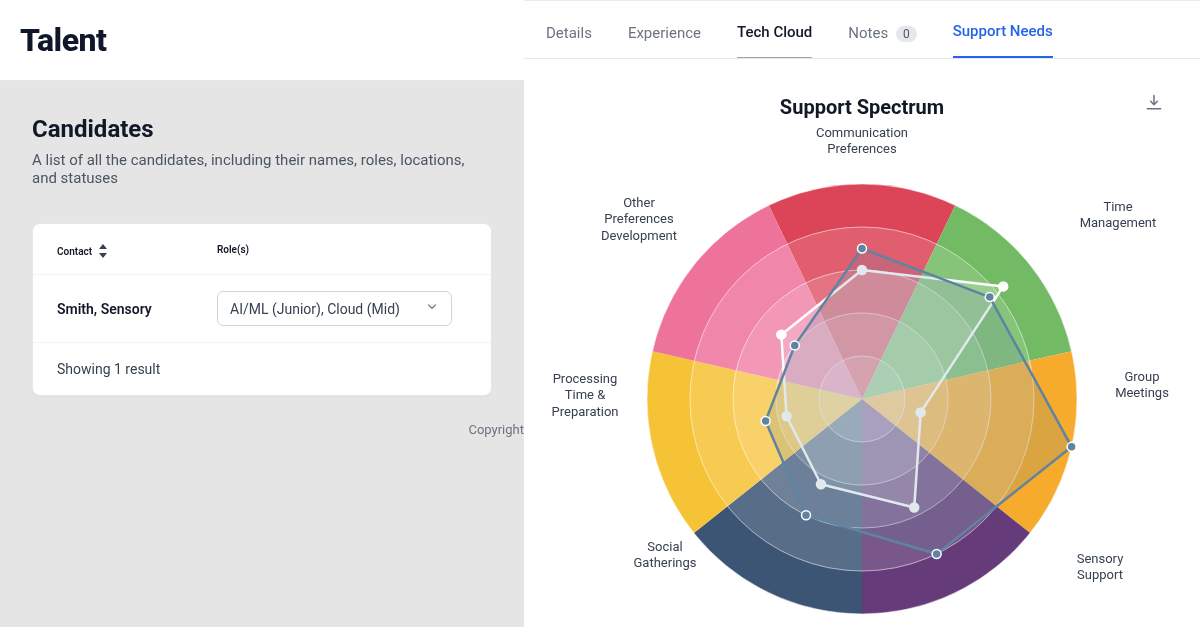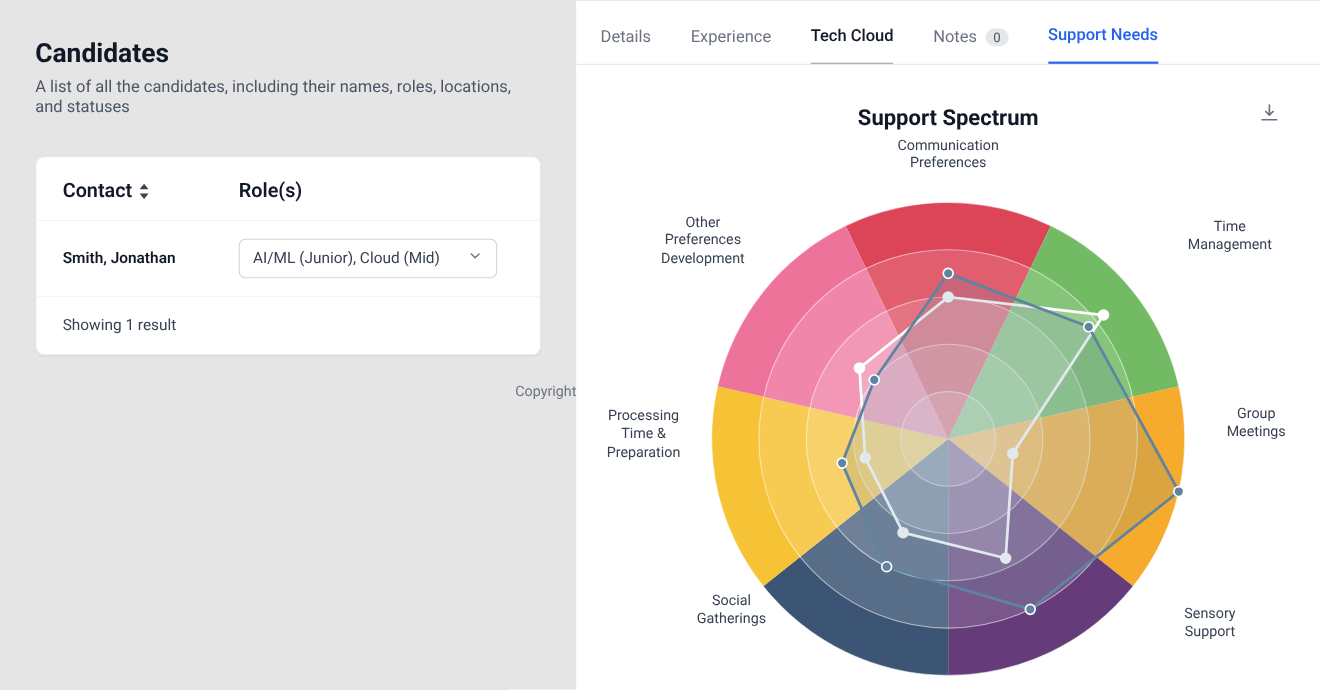--- a/index.html
+++ b/index.html
@@ -5,21 +5,21 @@
   * { box-sizing: border-box; margin: 0; padding: 0; }
   html, body { width: 1200px; height: 627px; font-family: -apple-system, BlinkMacSystemFont, "Segoe UI", Roboto, sans-serif; color:#111827; overflow:hidden; }
   .app { display:flex; height:100%; }
   .left { width: 524px; display:flex; flex-direction:column; }
   .logo-bar { height:81px; border-bottom:1px solid #e5e7eb; background:#fff; display:flex; align-items:center; padding-left:20px;}
   .logo { font-size:32px; font-weight:800; letter-spacing:-0.5px; color:#0f172a;}
   .left-body { flex:1; background:#e5e5e5; padding:34px 0 0 0; }
   .section-title { font-size:24px; font-weight:700; color:#111827; padding:0 32px;}
   .section-sub { font-size:15px; color:#4b5563; padding:8px 32px 0 32px;}
   .card { margin:36px 32px 0 32px; background:#fff; border:1px solid #e5e7eb; border-radius:8px; box-shadow: 0 1px 2px rgba(0,0,0,0.03);}
-  .card-header { display:flex; padding:20px 24px 16px 24px; font-size:18px; font-weight:600; color:#111827;}
+  .card-header { display:flex; padding:20px 24px 16px 24px; font-size:10px; font-weight:600; color:#111827;}
   .col-contact { width:160px; display:flex; align-items:center; gap:6px;}
   .sort-icon { font-size:12px; color:#374151; display:inline-flex; flex-direction:column; line-height:5px;}
   .card-row { display:flex; align-items:center; padding:16px 24px; border-top:1px solid #f1f5f9;}
   .candidate-name { width:160px; font-size:14px; font-weight:600; color:#111827;}
   .role-select { display:flex; align-items:center; justify-content:space-between; border:1px solid #d1d5db; border-radius:6px; padding:8px 12px; font-size:14px; color:#374151; width:235px; cursor:pointer;}
   .card-footer { padding:18px 24px; font-size:14px; color:#374151; border-top:1px solid #f1f5f9;}
   .copyright { font-size:13px; color:#6b7280; padding:26px 0 0 0; text-align:right; width:100%;}
   .right { flex:1; background:#fff; border-top:1px solid #e9ecef; position:relative; display:flex; flex-direction:column;}
   .tabs { display:flex; align-items:flex-end; gap:36px; padding: 16px 0 0 22px; border-bottom:1px solid #e5e7eb; height:58px;}
   .tab { font-size:15px; color:#6b7280; padding-bottom:16px; cursor:pointer; position:relative;}
@@ -32,38 +32,41 @@
   svg.radar { position:absolute; top:60px; left:50%; transform:translateX(-50%); }
   .axis-label { position:absolute; font-size:13px; color:#374151; text-align:center; line-height:1.25; }
   .chevron { color:#6b7280; }
 </style>
 </head>
 <body>
 
 <div class="app">
 
   <div class="left">
+    <div class="logo-bar">
+      <div class="logo">Talent</div>
+    </div>
     <div class="left-body">
       <div class="section-title">Candidates</div>
       <div class="section-sub">A list of all the candidates, including their names, roles, locations, and statuses</div>
 
       <div class="card">
         <div class="card-header">
           <div class="col-contact">
             <span>Contact</span>
             <span class="sort-icon">
               <svg width="10" height="14" viewBox="0 0 10 14">
                   <path d="M5 0 L9 5 L1 5 Z M5 14 L1 9 L9 9 Z" fill="#374151"></path>
                 </svg>
             </span>
           </div>
           <div>Role(s)</div>
         </div>
         <div class="card-row">
-          <div class="candidate-name">Smith, Jonathan</div>
+          <div class="candidate-name">Smith, Sensory</div>
           <div class="role-select">
             <span>AI/ML (Junior), Cloud (Mid)</span>
             <span class="chevron">
               <svg width="14" height="14" viewBox="0 0 20 20">
                   <path d="M5 7l5 5 5-5" stroke="#6b7280" stroke-width="1.8" fill="none" stroke-linecap="round" stroke-linejoin="round"></path>
                 </svg>
             </span>
           </div>
         </div>
         <div class="card-footer">Showing 1 result</div>

